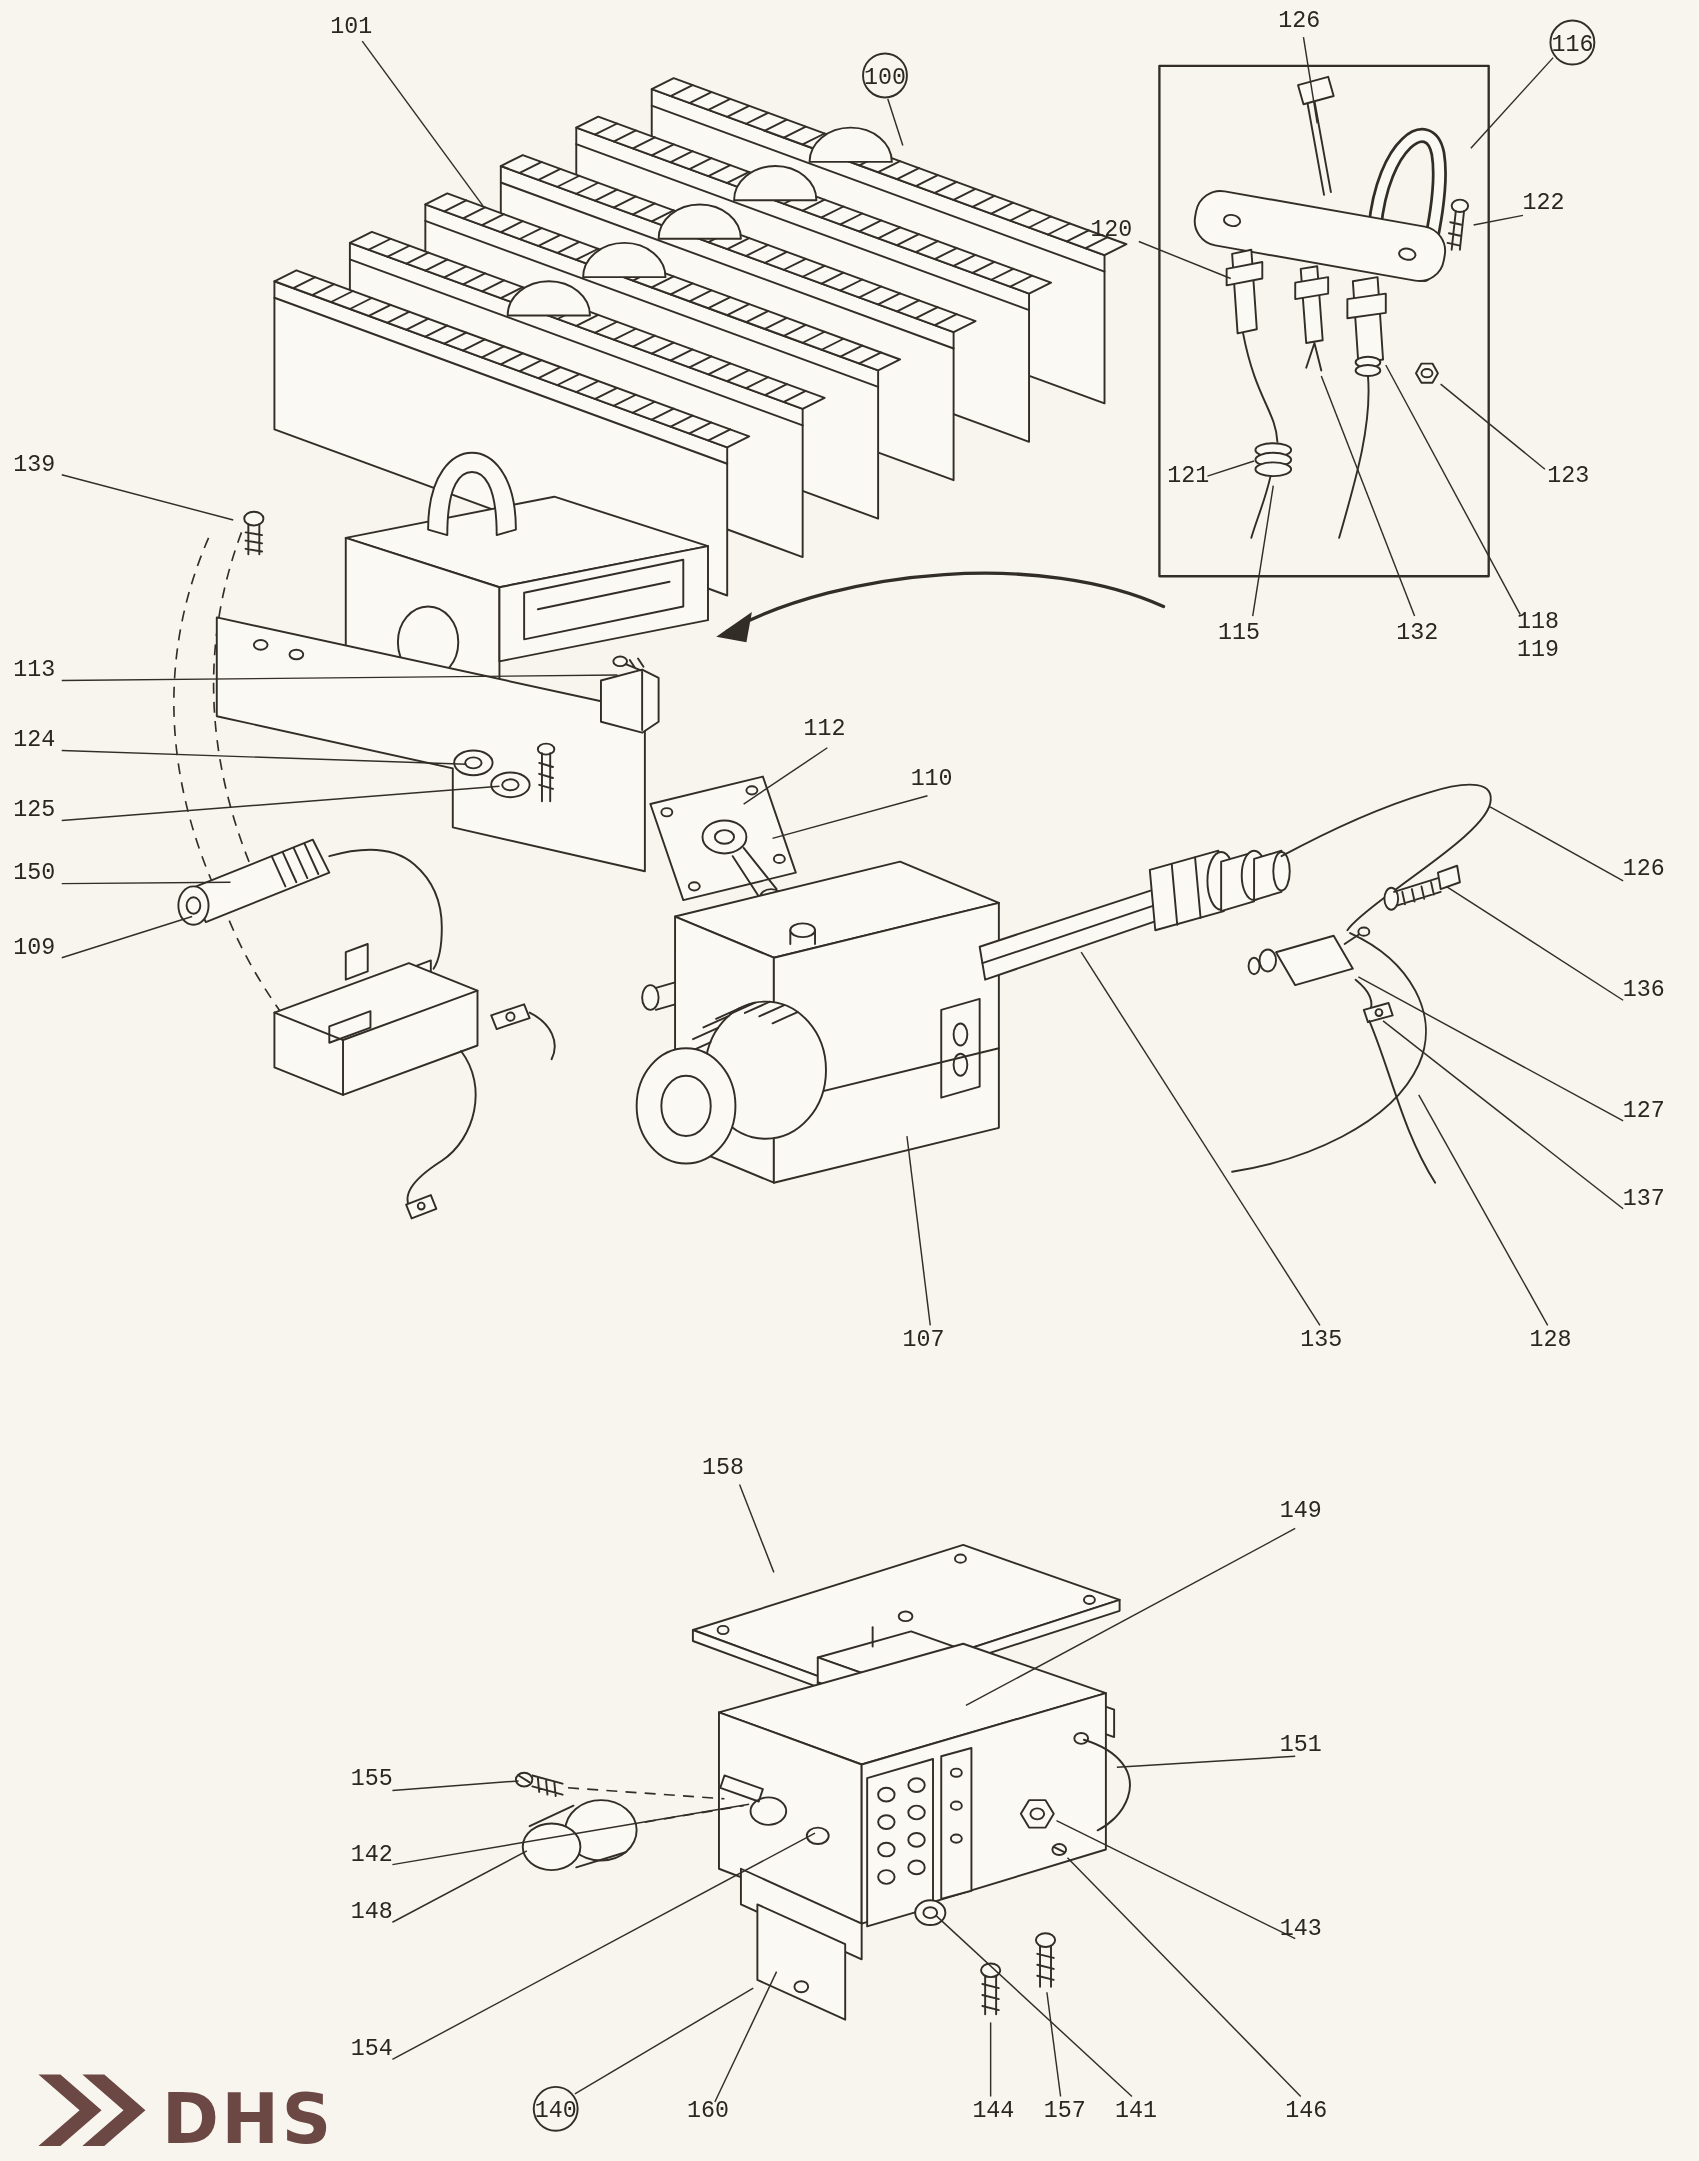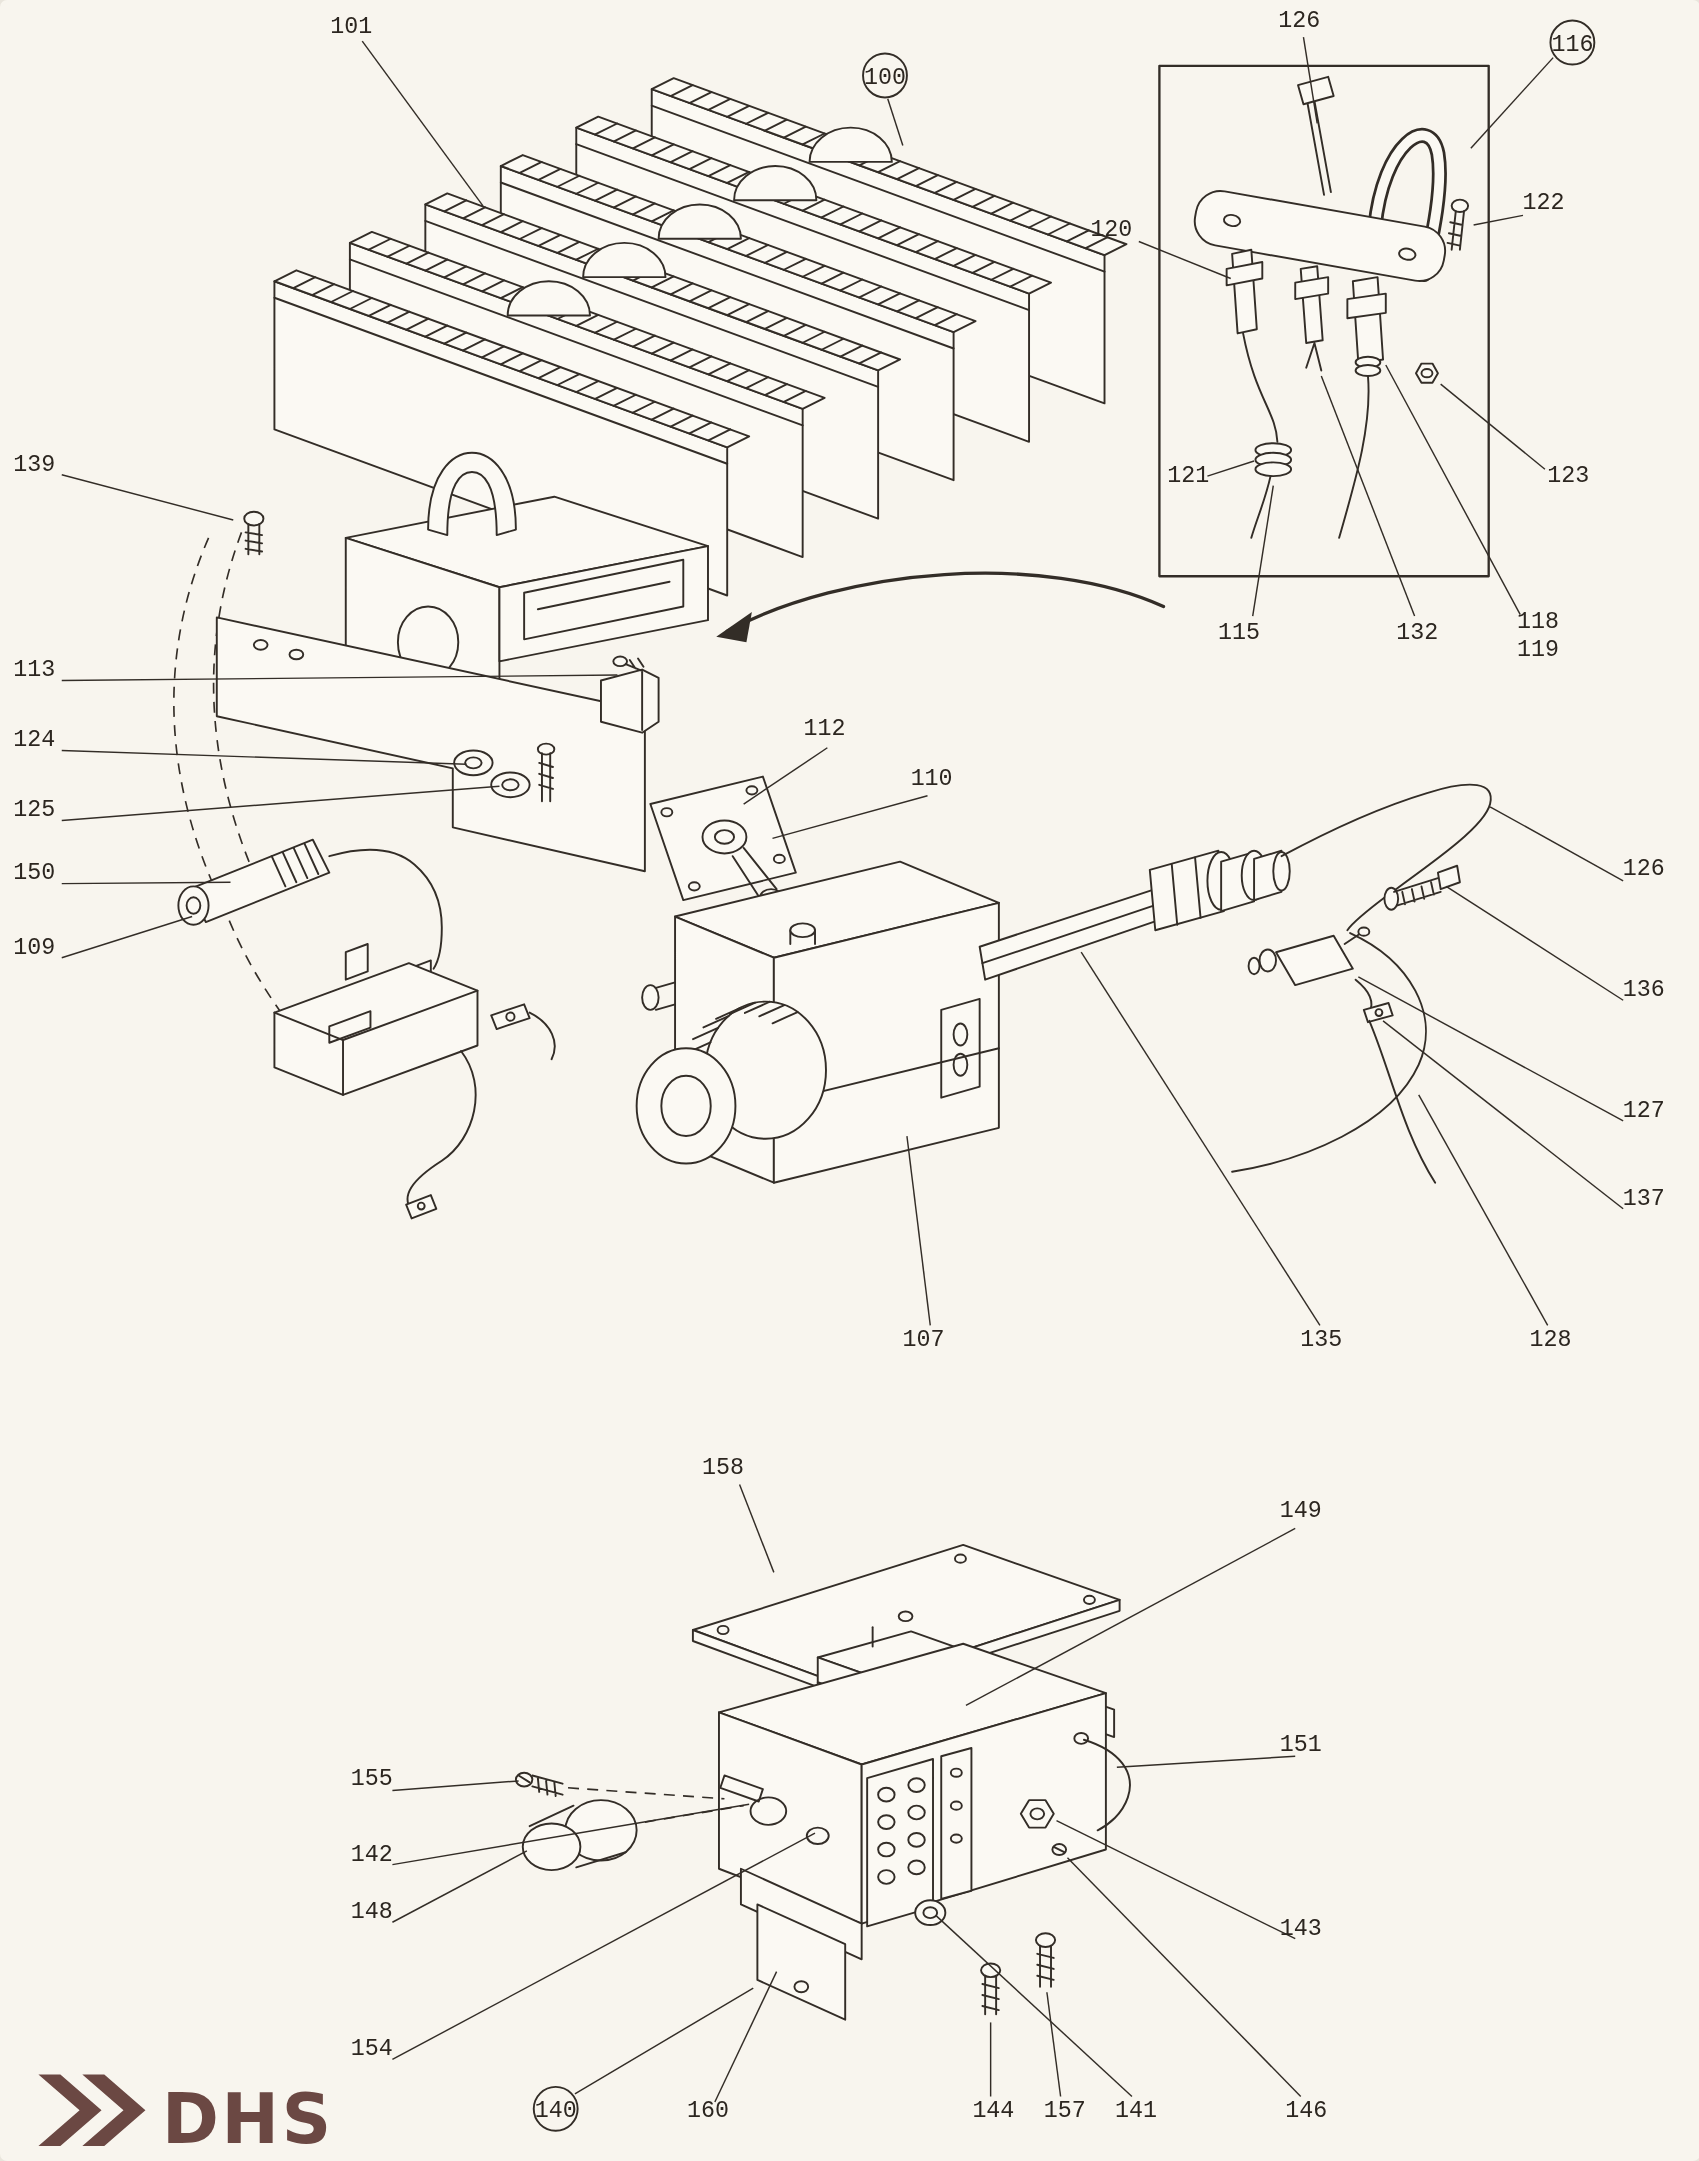--- a/index.html
+++ b/index.html
@@ -1,16 +1,16 @@
 <!DOCTYPE html>
 <html style="font-size:13px"><head>
 <meta charset="utf-8">
 <style>
   html,body{margin:0;padding:0;background:#e9e5dc;}
-  .page{position:relative;width:1700px;height:2161px;background:#f8f5ee;overflow:hidden;border-radius:7px;}
+  .page{position:relative;width:1700px;height:2161px;background:#f8f5ee;overflow:hidden;}
   svg{display:block;}
   .ln{fill:none;stroke:#332d27;stroke-width:1.4;stroke-linejoin:round;stroke-linecap:round;}
   .wh{fill:#fbf9f3;stroke:#332d27;stroke-width:1.4;stroke-linejoin:round;}
   .ld{fill:none;stroke:#332d27;stroke-width:1.05;}
   .dsh{fill:none;stroke:#332d27;stroke-width:1.2;stroke-dasharray:8 6;}
   .thick{stroke-width:2.4;}
   .callout{font-family:"Liberation Mono","DejaVu Sans Mono",monospace;font-size:17px;fill:#2c2620;text-anchor:middle;}
   .logo-text{font-family:"DejaVu Sans","Liberation Sans",sans-serif;font-weight:bold;font-size:50px;fill:#6b4843;letter-spacing:2px;}
 </style>
 </head>

